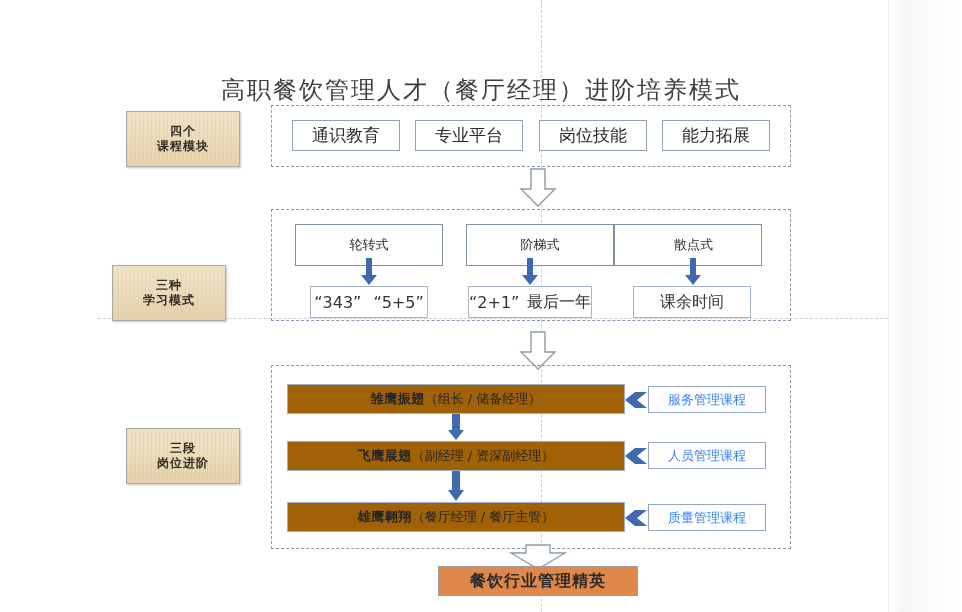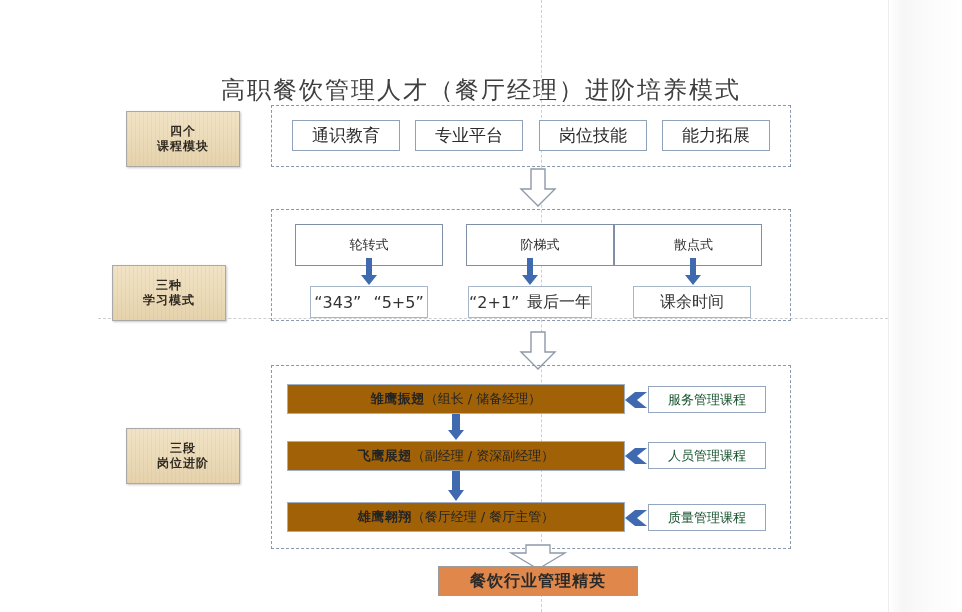--- a/index.html
+++ b/index.html
@@ -179,21 +179,21 @@
     left: 648px;
     width: 118px;
     height: 27px;
     box-sizing: border-box;
     display: flex;
     align-items: center;
     justify-content: center;
     background: #ffffff;
     border: 1px solid #93a6bd;
     font-size: 13px;
-    color: #14532d;
+    color: #3b82f6;
     white-space: nowrap;
   }
   #course-0 { top: 386px; }
   #course-1 { top: 442px; }
   #course-2 { top: 504px; }
 
   
   #result-box {
     position: absolute;
     left: 438px;

